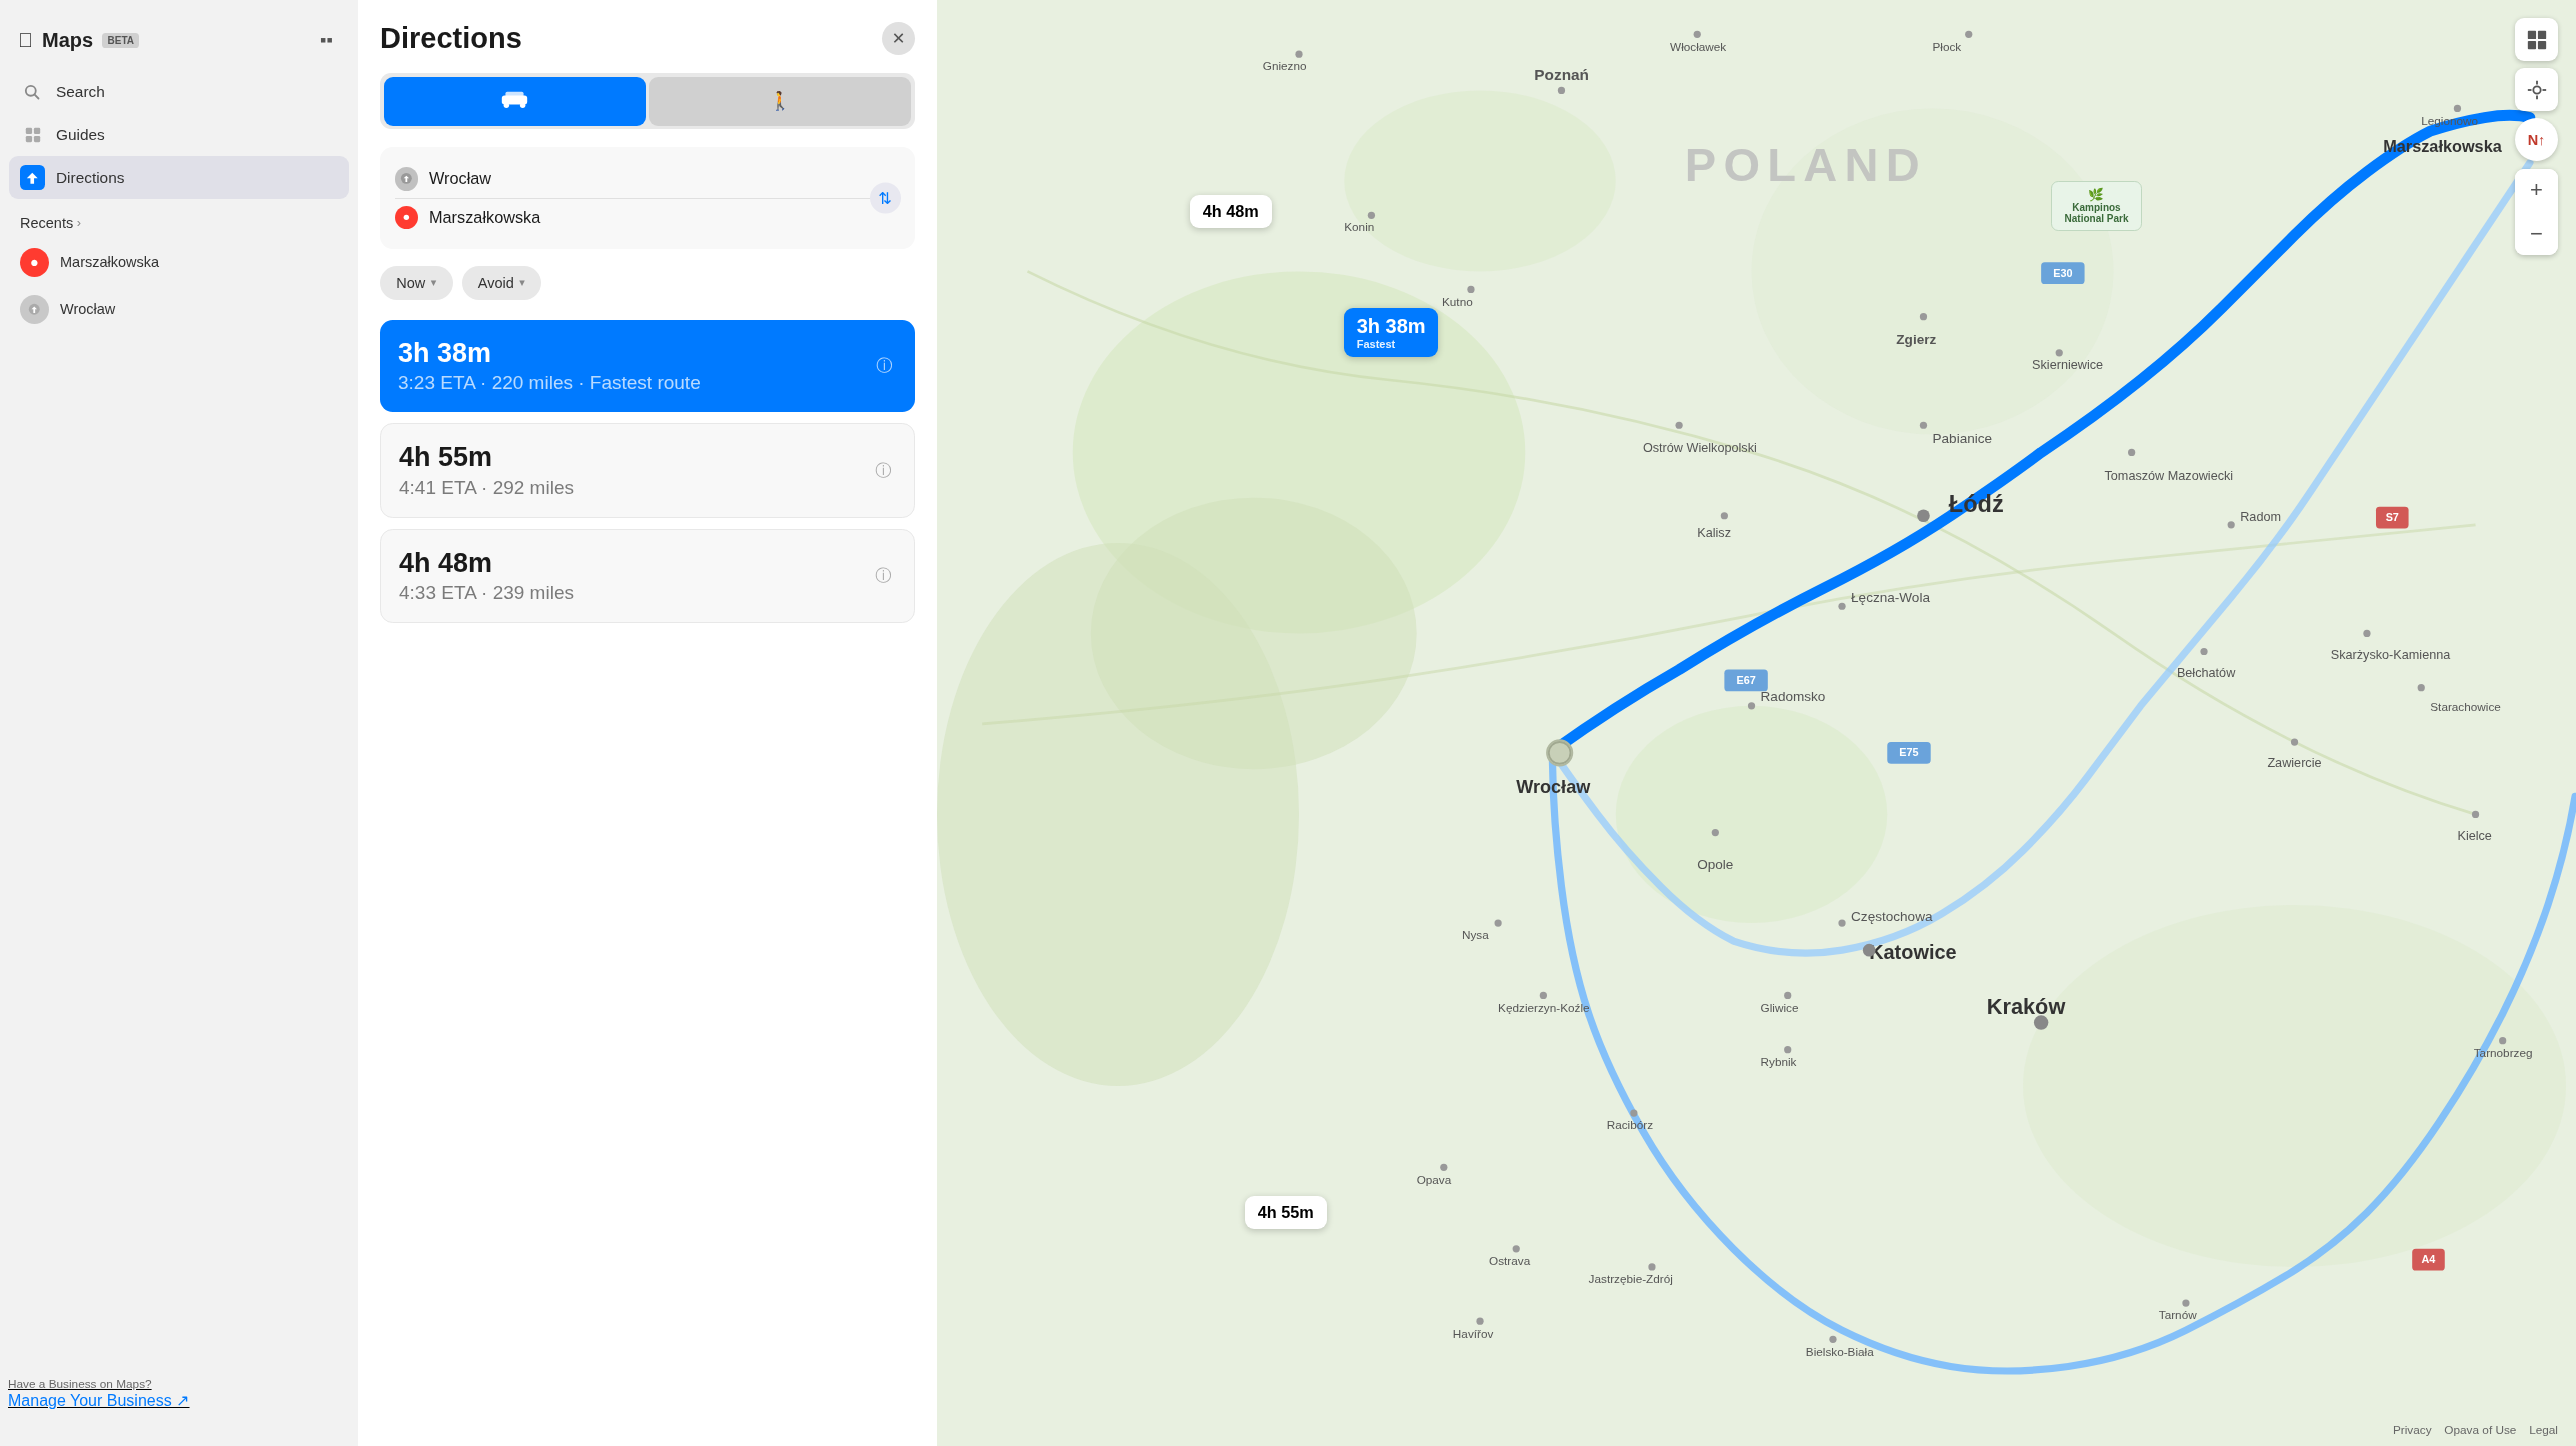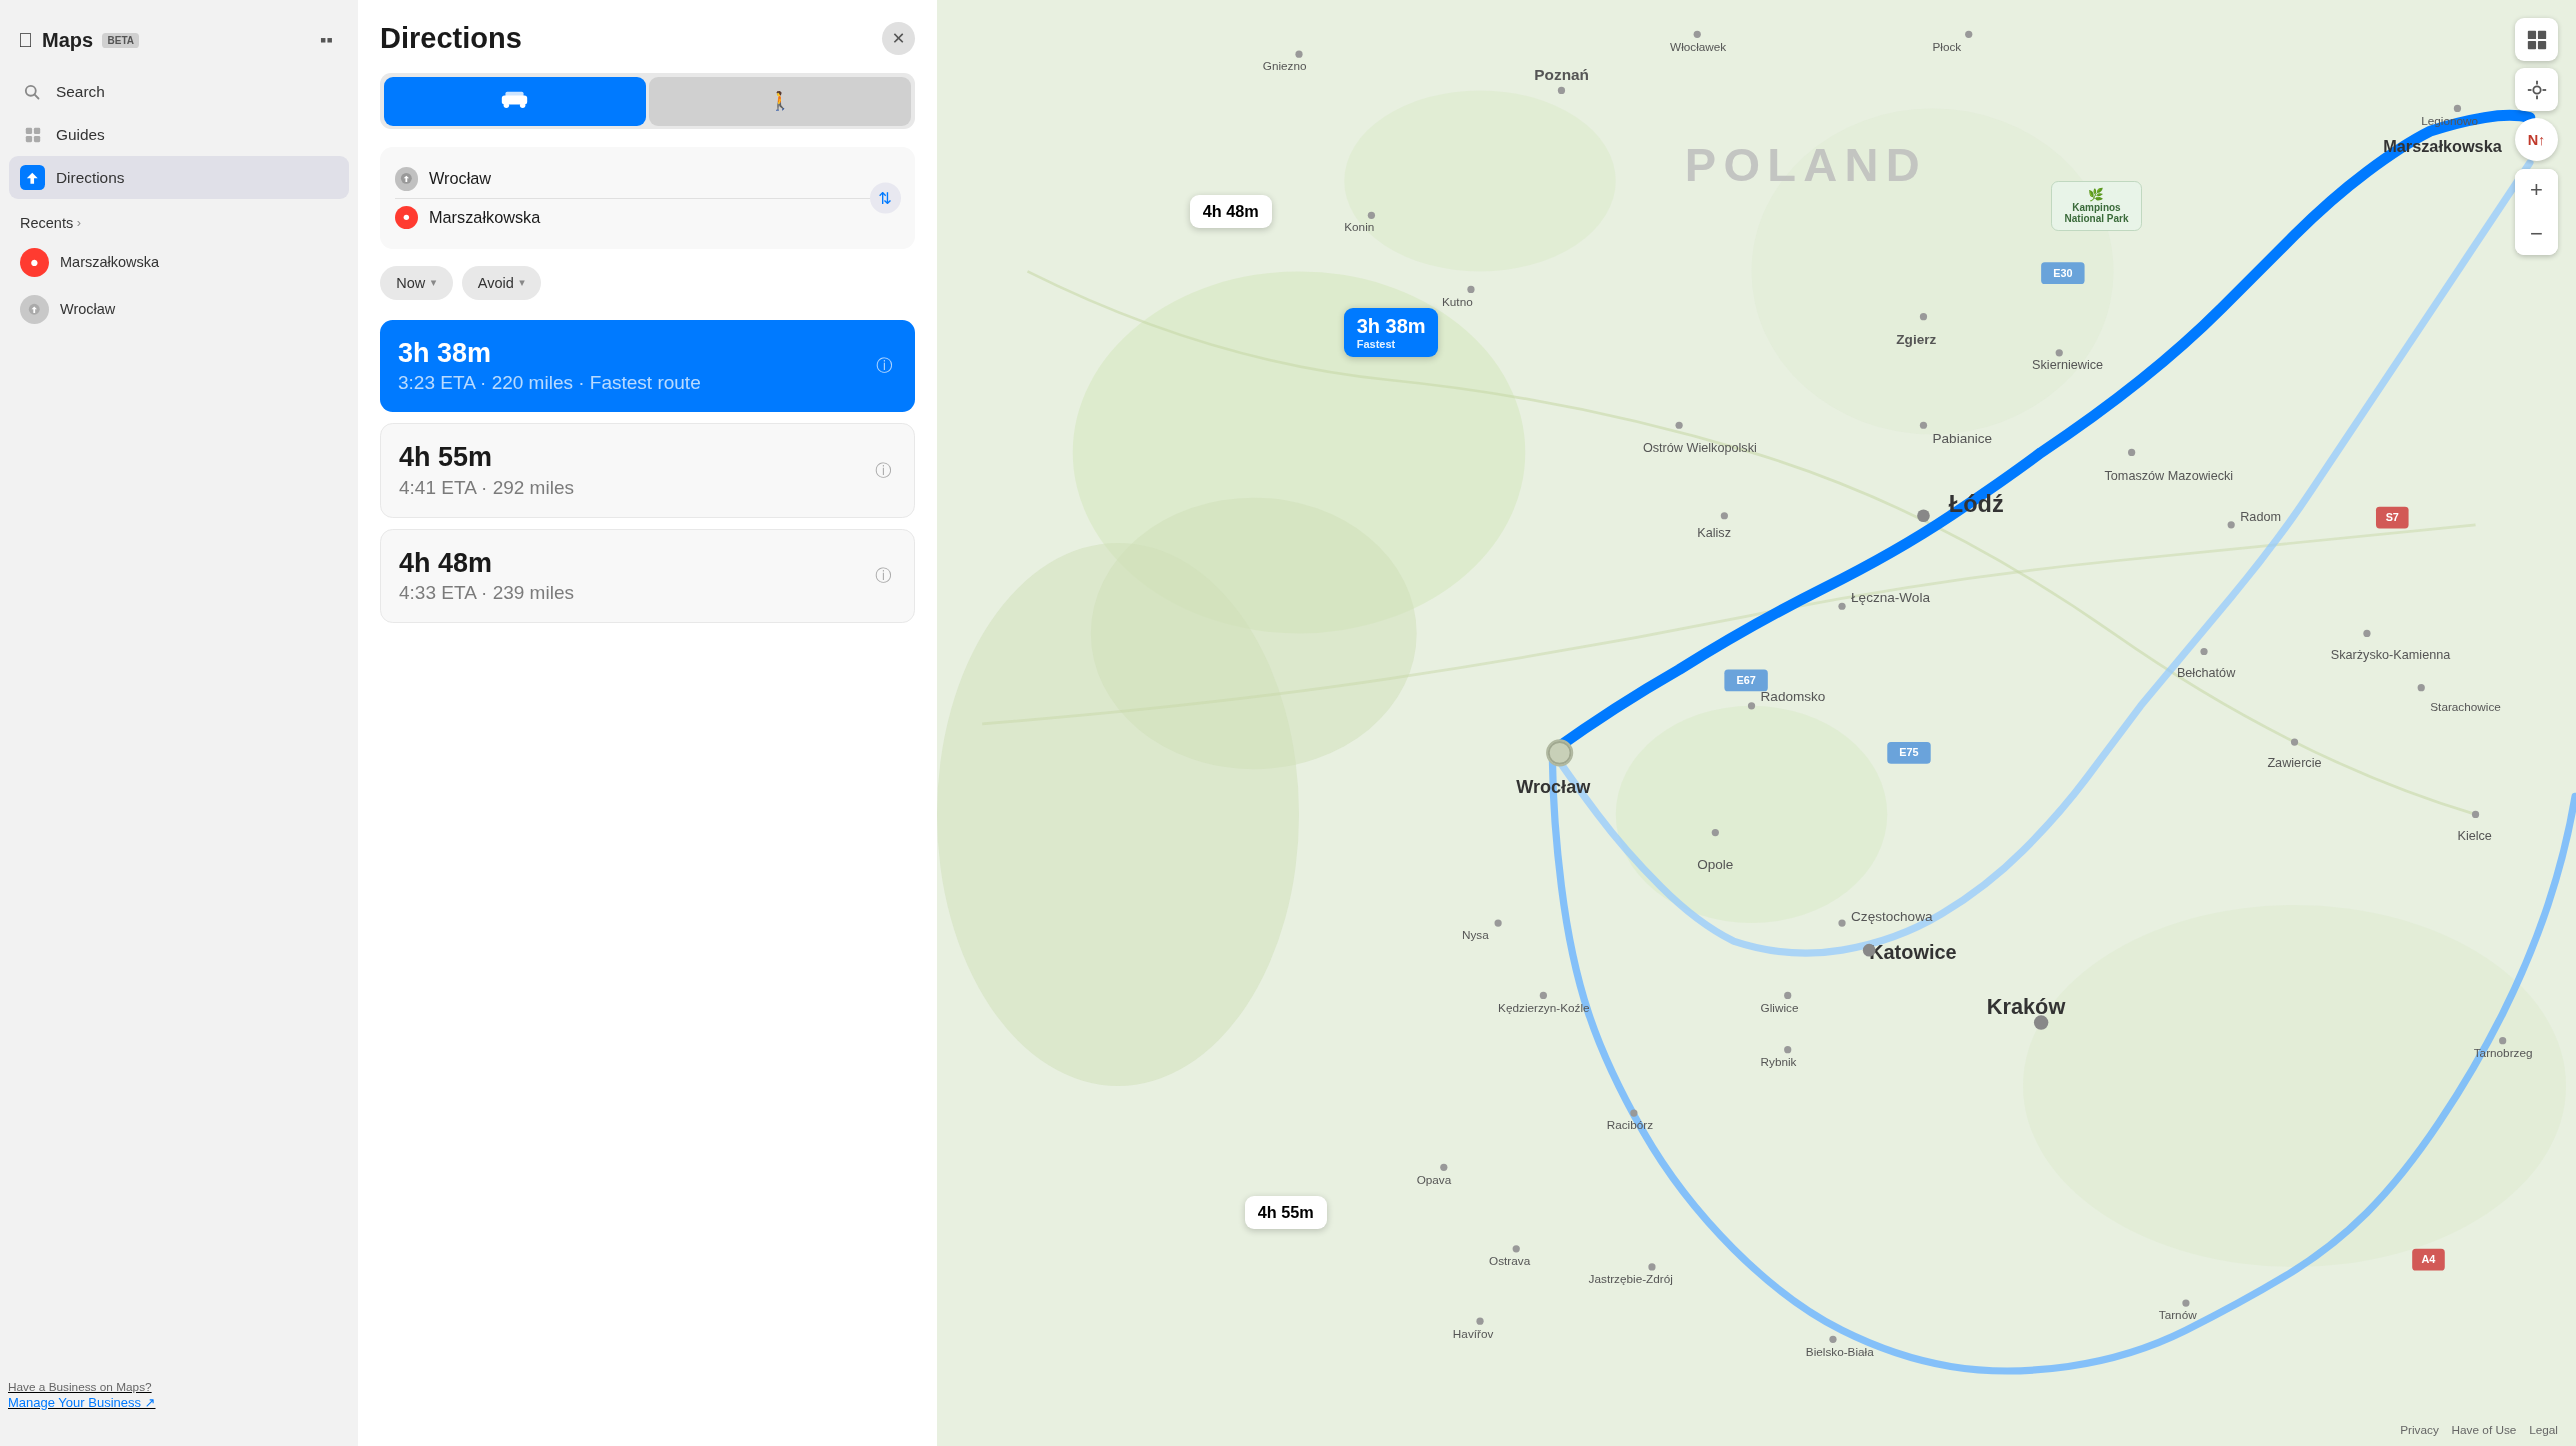--- a/index.html
+++ b/index.html
@@ -143,21 +143,21 @@
     }
 
     .business-text {
       font-size: 11.8px;
       color: #666;
     }
 
     .business-link {
       color: #007aff;
       text-decoration: none;
-      font-size: 13px;
+      font-size: 16px;
     }
 
     
     .directions-panel {
       width: 579px;
       min-width: 579px;
       background: white;
       height: 100%;
       display: flex;
       flex-direction: column;
@@ -856,19 +856,19 @@
       </button>
       <div class="zoom-controls">
         <button class="zoom-btn">+</button>
         <div class="zoom-divider"></div>
         <button class="zoom-btn">−</button>
       </div>
     </div>
 
     <div class="map-footer">
       <a href="#">Privacy</a>
-      <a href="#">Have of Use</a>
+      <a href="#">Opava of Use</a>
       <a href="#">Legal</a>
     </div>
 
   </div>
 </div>
 
 
 </body></html>

